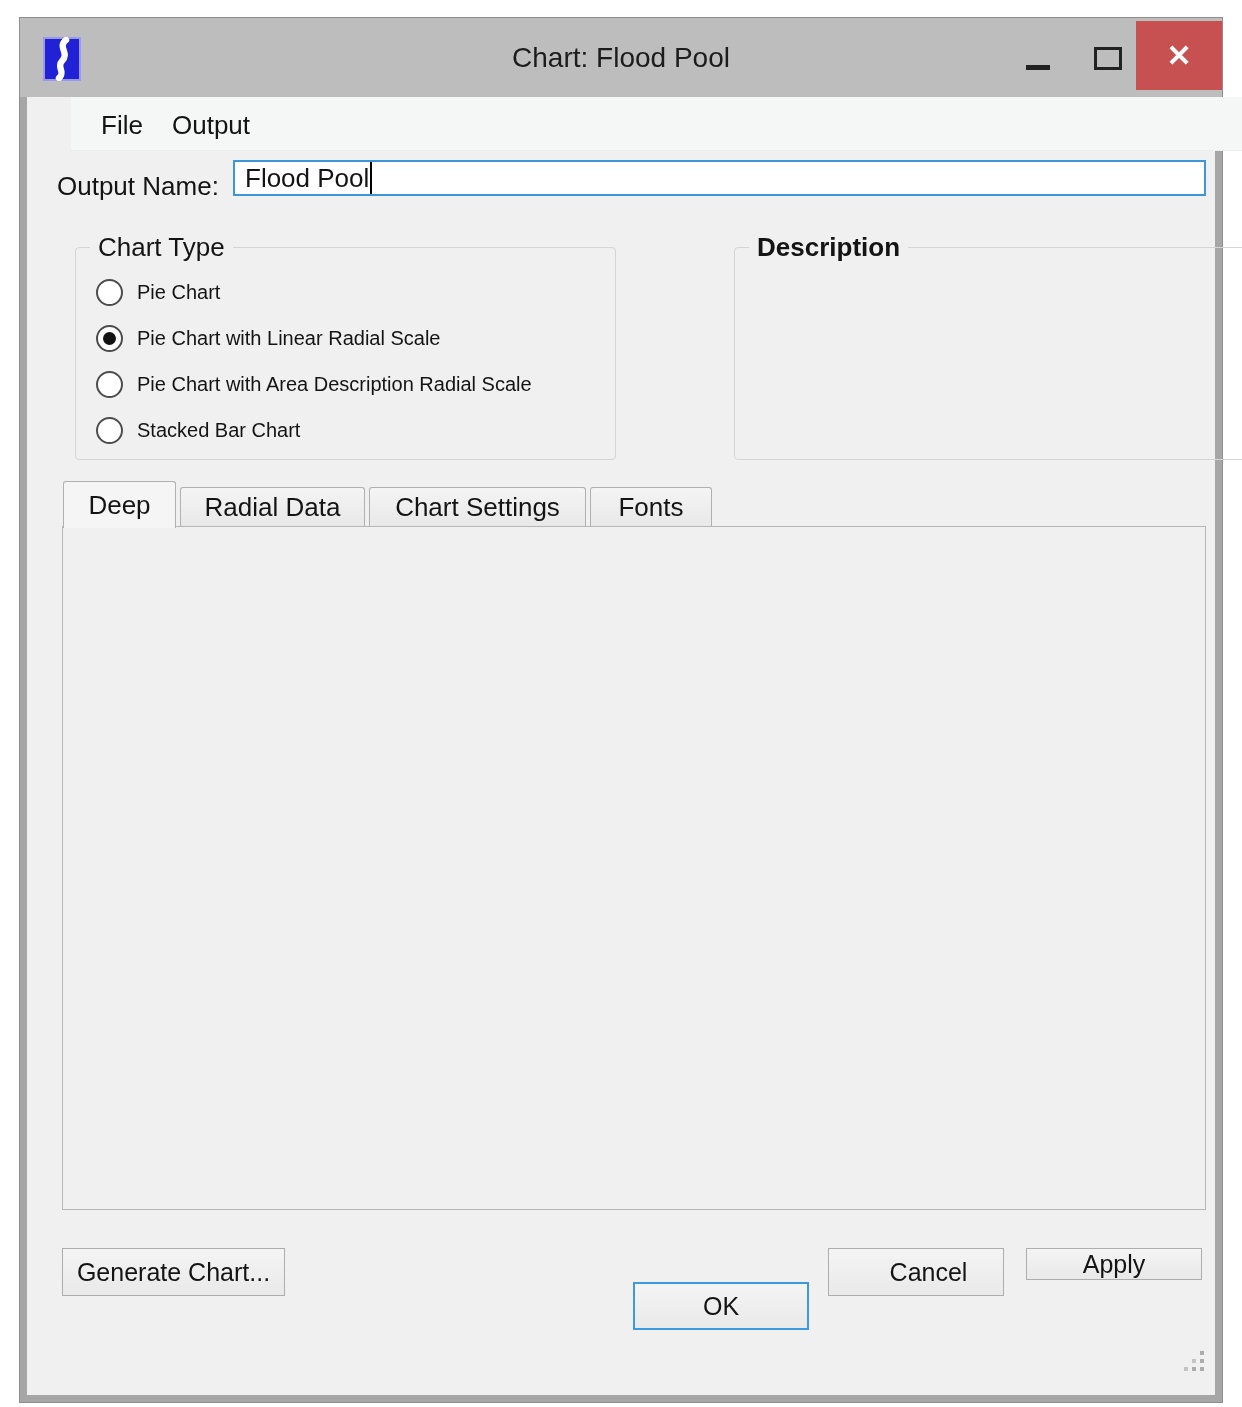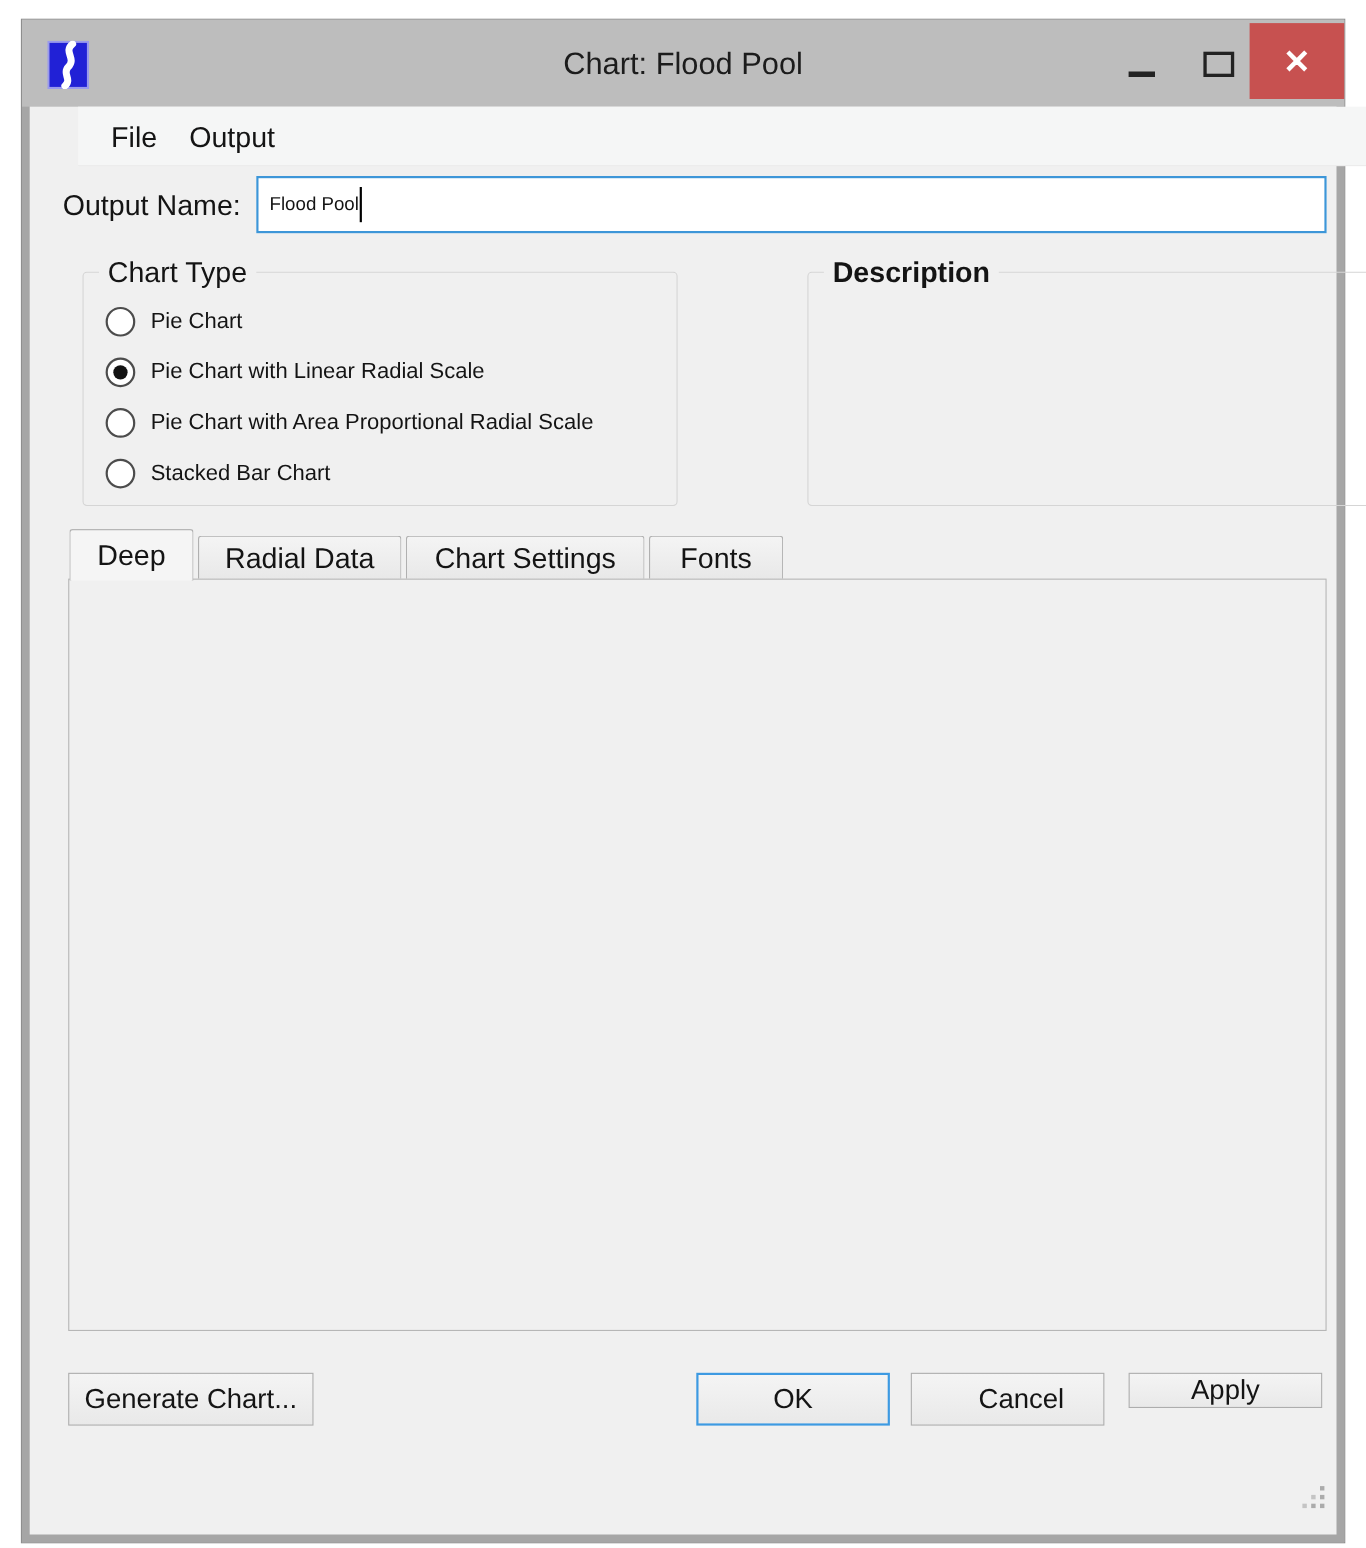--- a/index.html
+++ b/index.html
@@ -19,22 +19,22 @@
   .btn-close { position:absolute; left:1116px; top:3px; width:86px; height:69px; background:#c75150;
                display:flex; align-items:center; justify-content:center; color:#fff; font-size:30px; font-weight:bold; }
 
   
   .menubar { position:absolute; left:0; top:72px; width:1188px; height:54px; background:#f5f6f6; border-bottom:1px solid #ececec;margin-left:44px; }
   .menu-item { position:absolute; top:11px; font-size:26px; padding:2px 6px; }
   .menu-file { left:24px; } .menu-output { left:95px; }
 
   
   .lbl { position:absolute; font-size:26px; white-space:nowrap; }
-  .output-name-input { position:absolute; left:206px; top:135px; width:973px; height:52px; border:2px solid #3d96d8;
-     background:#fff; font-size:17px; display:flex; align-items:center; padding-left:10px; }
+  .output-name-input { position:absolute; left:206px; top:135px; width:973px; height:36px; border:2px solid #3d96d8;
+     background:#fff; font-size:26px; display:flex; align-items:center; padding-left:10px; }
   .caret { display:inline-block; width:2px; height:32px; background:#000; margin-left:1px; }
 
   
   .groupbox { position:absolute; border:1px solid #d5d5d5; border-radius:4px; }
   .gb-title { position:absolute; top:-16px; left:14px; background:#f0f0f0; padding:0 8px; font-size:26px; white-space:nowrap; }
 
   
   .radio-row { position:absolute; display:flex; align-items:center; gap:14px; }
   .radio { width:27px; height:27px; min-width:27px; border:2px solid #4c4c4c; border-radius:50%; background:#fff; position:relative; }
   .radio.checked::after { content:""; position:absolute; inset:5px; background:#121212; border-radius:50%; }
@@ -47,21 +47,21 @@
   .tab { position:absolute; border:1px solid #b0b0b0; border-bottom:none; border-radius:3px 3px 0 0;
          background:linear-gradient(#f4f4f4,#e8e8e8); font-size:26px; display:flex; align-items:center; justify-content:center; z-index:1; }
   .tab.active { background:#f5f5f5; z-index:3; }
   .tab-pane { position:absolute; left:35px; top:501px; width:1144px; height:684px; border:1px solid #b6b6b6; background:#f0f0f0; z-index:2; }
 
   
   .btn { position:absolute; border:1px solid #adadad; background:linear-gradient(#f4f4f4,#e9e9e9);
          font-size:25px; color:#141414; display:flex; align-items:center; justify-content:center; white-space:nowrap; }
   .btn.strong { border-color:#6f6f6f; }
   .btn.disabled { color:#a7a7a7; border-color:#cecece; background:#f1f1f1; }
-  .btn.focused { border:2px solid #3d9ae2; }
+  .btn.focused { border:2px solid #3d9ae2;margin-top:34px; }
   .icon-btn { position:absolute; width:50px; height:50px; border:1px solid #d2d2d2; background:#f0f0f0;
               display:flex; align-items:center; justify-content:center; }
 
   
   .slot-table { position:absolute; left:83px; top:658px; width:1040px; height:285px; background:#fff; border:1px solid #82878f; }
   .thead { position:absolute; left:0; top:0; right:0; height:46px; border-bottom:1px solid #dfe3e9; }
   .th { position:absolute; top:9px; font-size:25px; }
   .th-sep { position:absolute; top:4px; height:38px; width:1px; background:#e2e6ec; }
   .trow { position:absolute; left:0; right:0; height:43px; }
   .td-slot { position:absolute; left:12px; top:8px; font-size:25px; white-space:nowrap; }
@@ -128,21 +128,21 @@
       <div class="radio-row" style="left:20px; top:31px;">
         <span class="radio"></span>
         <span class="radio-label">Pie Chart</span>
       </div>
       <div class="radio-row" style="left:20px; top:77px;">
         <span class="radio checked"></span>
         <span class="radio-label">Pie Chart with Linear Radial Scale</span>
       </div>
       <div class="radio-row" style="left:20px; top:123px;">
         <span class="radio"></span>
-        <span class="radio-label">Pie Chart with Area Proportional Radial Scale</span>
+        <span class="radio-label">Pie Chart with Area Description Radial Scale</span>
       </div>
       <div class="radio-row" style="left:20px; top:169px;">
         <span class="radio"></span>
         <span class="radio-label">Stacked Bar Chart</span>
       </div>
     </div>
 
     <div class="groupbox" style="left:707px; top:222px; width:516px; height:213px;font-weight:bold;">
       <span class="gb-title">Description</span>
     </div>

